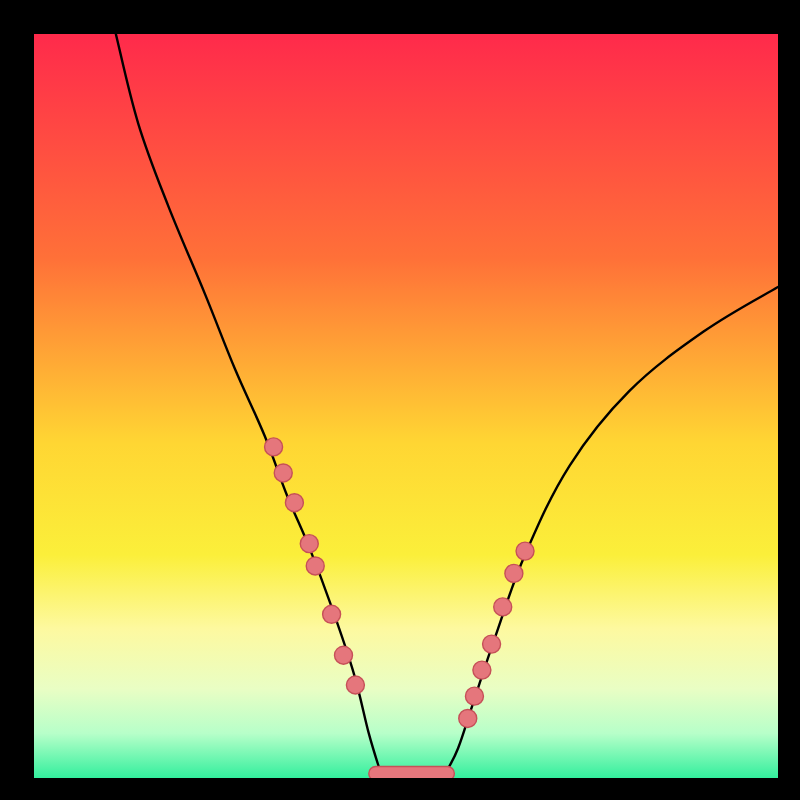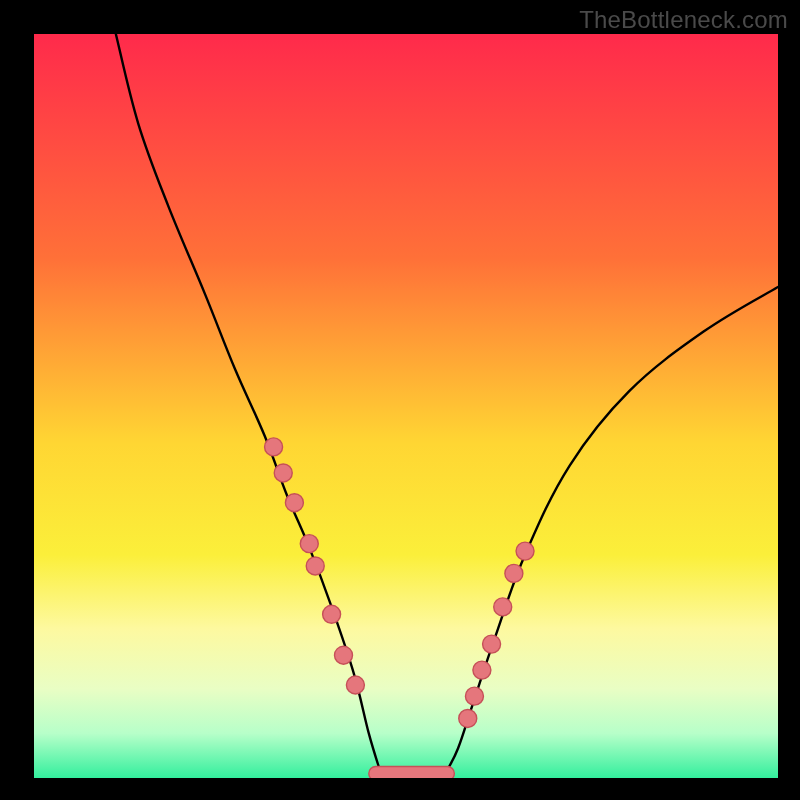--- a/index.html
+++ b/index.html
@@ -27,21 +27,20 @@
     top: 34px;
     width: 744px;
     height: 744px;
   }
   svg { display: block; }
 </style>
 </head>
 <body>
 
 <div class="frame">
-  <div class="watermark">TheBottleneck.com</div>
   <div class="plot">
     <svg id="chart-svg" width="744" height="744" viewBox="0 0 744 744">
       <defs>
         <linearGradient id="bg-grad" x1="0" y1="0" x2="0" y2="1">
             <stop offset="0%" stop-color="#ff2a4b"></stop>
             <stop offset="30%" stop-color="#ff7038"></stop>
             <stop offset="55.00000000000001%" stop-color="#ffd633"></stop>
             <stop offset="70%" stop-color="#fbef3a"></stop>
             <stop offset="80%" stop-color="#fdf9a0"></stop>
             <stop offset="88%" stop-color="#e9fec4"></stop>

